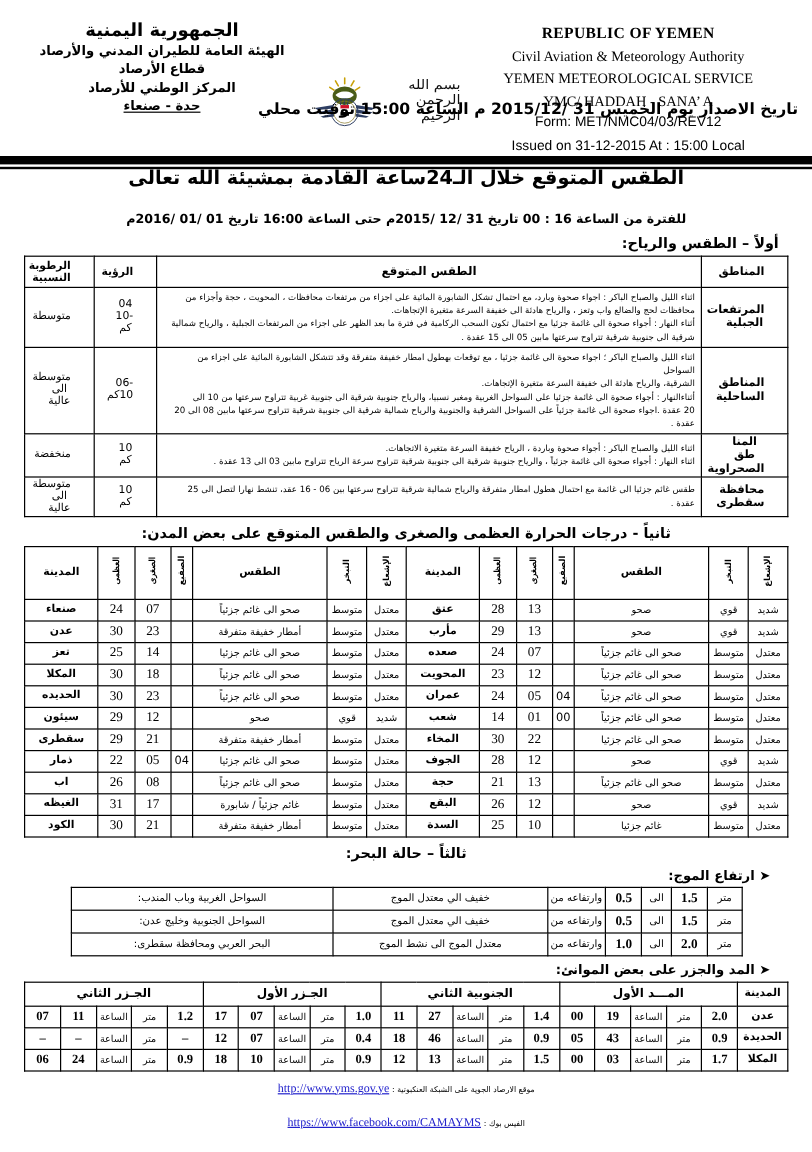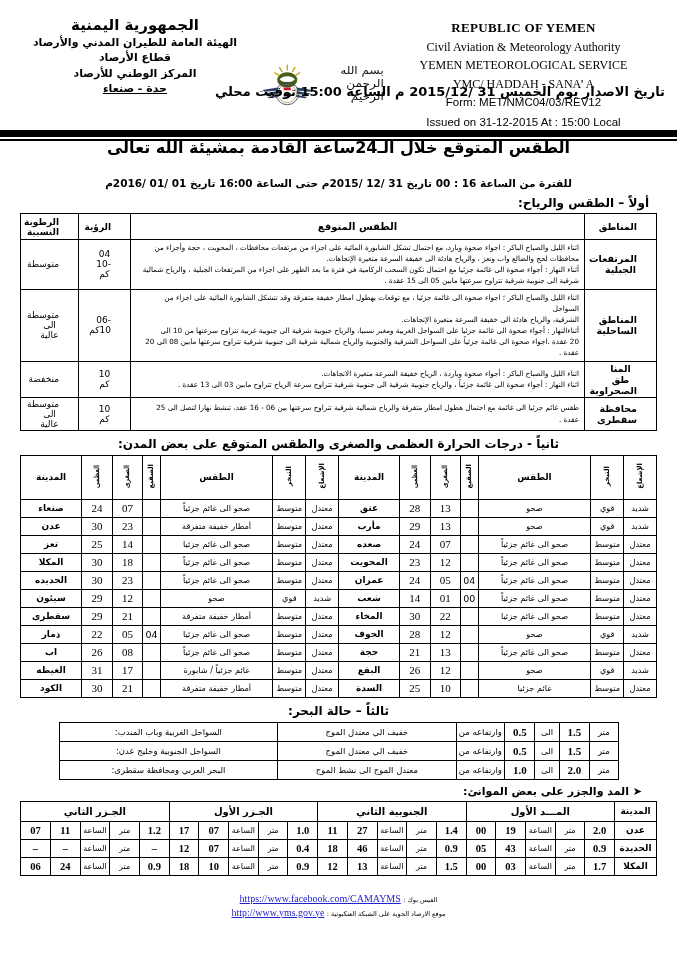--- a/index.html
+++ b/index.html
@@ -439,20 +439,24 @@
           <td class="wx">أمطار خفيفة متفرقة</td>
           <td class=""></td>
           <td class="num">21</td>
           <td class="num">30</td>
           <td class="city">الكود</td>
         </tr>
       </tbody>
   </table>
 
   <div class="sect-c">ثالثاً  –  حالة البحر:</div>
+  <div class="bullet">
+    <span>➤</span>
+    <span class="ar">ارتفاع الموج:</span>
+  </div>
   <table class="t3">
     <tbody id="t3body">
         <tr>
           <td class="unit">متر</td>
           <td class="v">1.5</td>
           <td class="to">الى</td>
           <td class="v">0.5</td>
           <td class="lbl">وارتفاعه من</td>
           <td class="state">خفيف الي معتدل الموج</td>
           <td class="coast">السواحل الغربية وباب المندب:</td>
@@ -559,28 +563,28 @@
           <td class="mv">0.9</td>
           <td class="mu">متر</td>
           <td class="sa">الساعة</td>
           <td class="hh">24</td>
           <td class="mm">06</td>
         </tr>
       </tbody>
   </table>
 
   <div class="links">
+    <div class="linkrow">
+      <span class="lbl">موقع الارصاد الجوية على الشبكة العنكبوتية :</span>
+      <a href="#">http://www.yms.gov.ye</a>
+    </div>
     <div class="linkrow fb">
       <span class="lbl">الفيس بوك :</span>
       <a href="#">https://www.facebook.com/CAMAYMS</a>
     </div>
-    <div class="linkrow">
-      <span class="lbl">موقع الارصاد الجوية على الشبكة العنكبوتية :</span>
-      <a href="#">http://www.yms.gov.ye</a>
-    </div>
   </div>
 
   <div class="sigs">
     <div class="sig">
       <div class="t">المتنبئ المناوب:</div>
 
     </div>
     <div class="sig left">
       <div class="t">مسئول الوردية</div>
 

